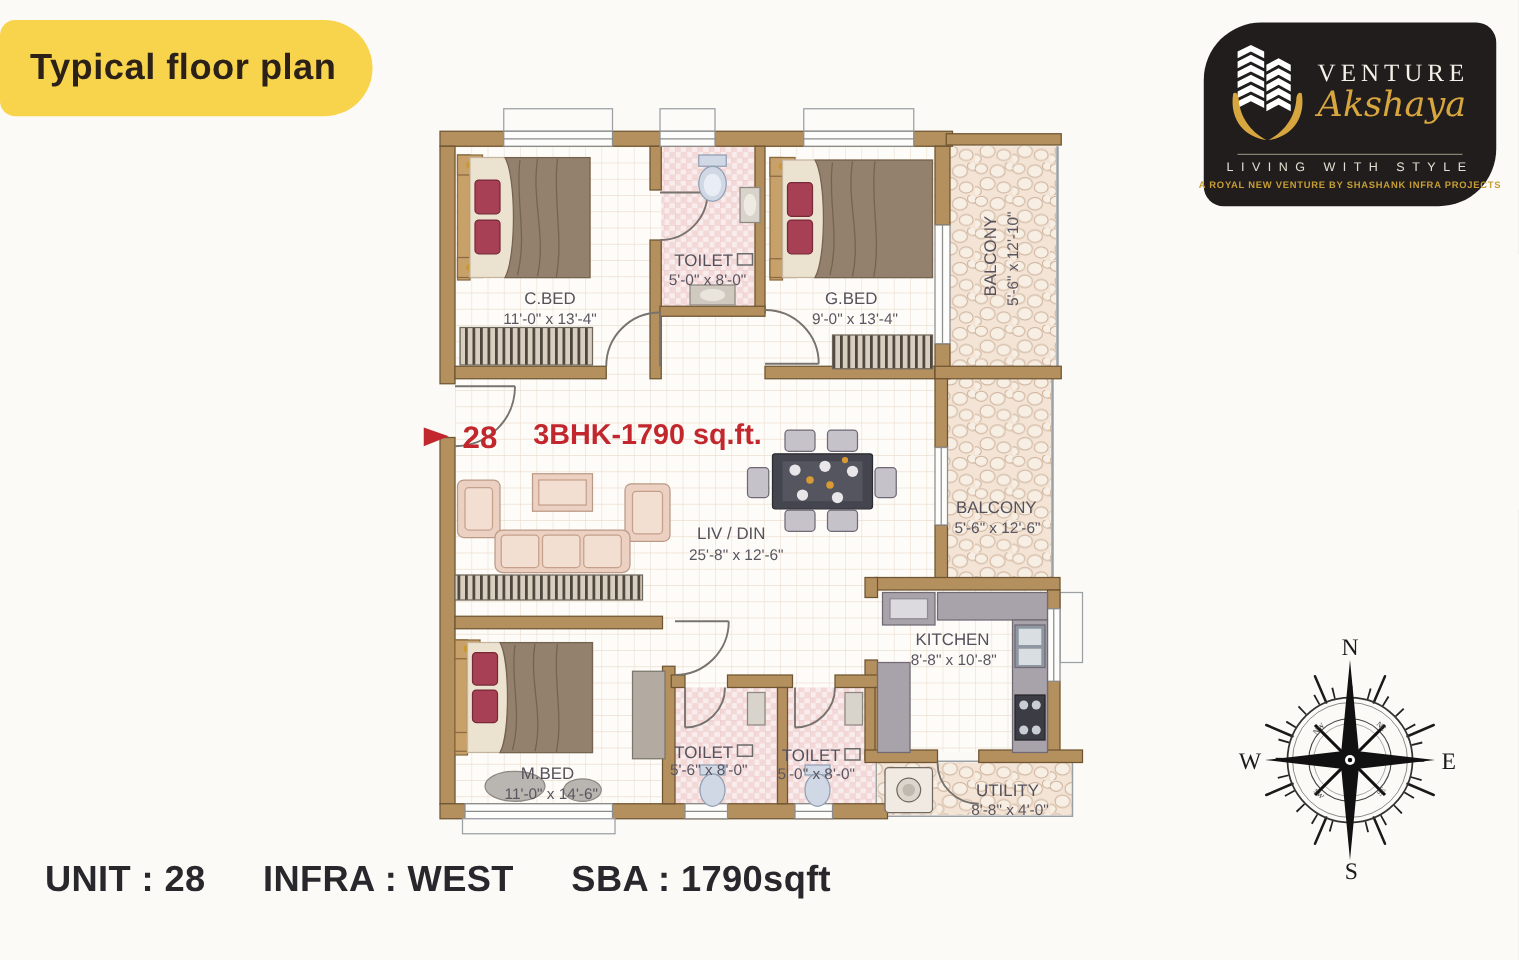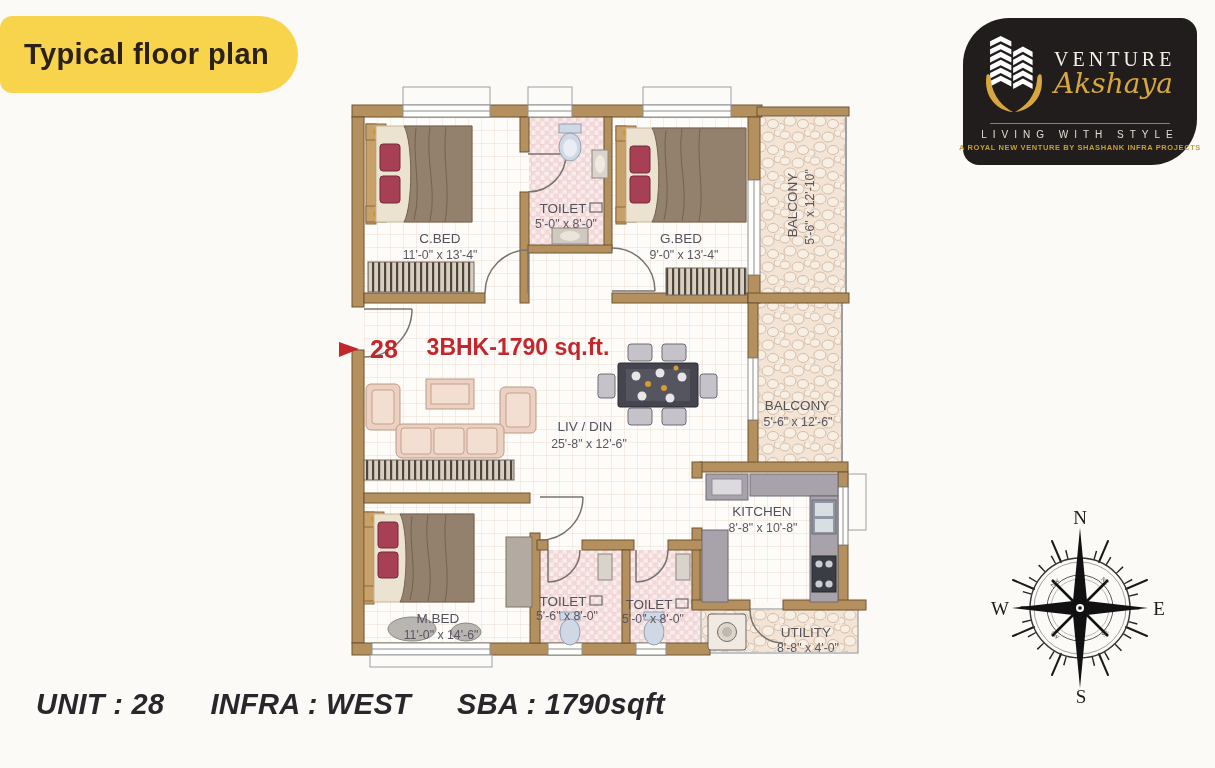--- a/index.html
+++ b/index.html
@@ -31,21 +31,21 @@
   .sill{fill:#fcfbf8;stroke:#9aa0a4;stroke-width:1;}
   .rail{stroke:#9aa0a4;stroke-width:2;fill:none;}
   .arc{fill:none;stroke:#77736e;stroke-width:1.5;}
   .leaf{stroke:#77736e;stroke-width:1.5;}
   .rname{font-size:13.5px;fill:#55515b;text-anchor:middle;}
   .rdim{font-size:12.3px;fill:#5a5660;text-anchor:middle;}
   .accent{font-weight:bold;text-anchor:middle;}
   .glyph{fill:none;stroke:#6b6b6b;stroke-width:1.2;}
   
   .footer{position:absolute;left:36px;top:688px;display:flex;gap:46px;font-size:29px;
-          font-weight:bold;color:#28272c;letter-spacing:.3px;white-space:nowrap;font-style:italic;}
+          font-weight:bold;color:#28272c;letter-spacing:.3px;white-space:nowrap;}
 </style>
 </head>
 <body>
 
 <div id="stage">
 
   <div class="badge">
     <span>Typical floor plan</span>
   </div>
 

